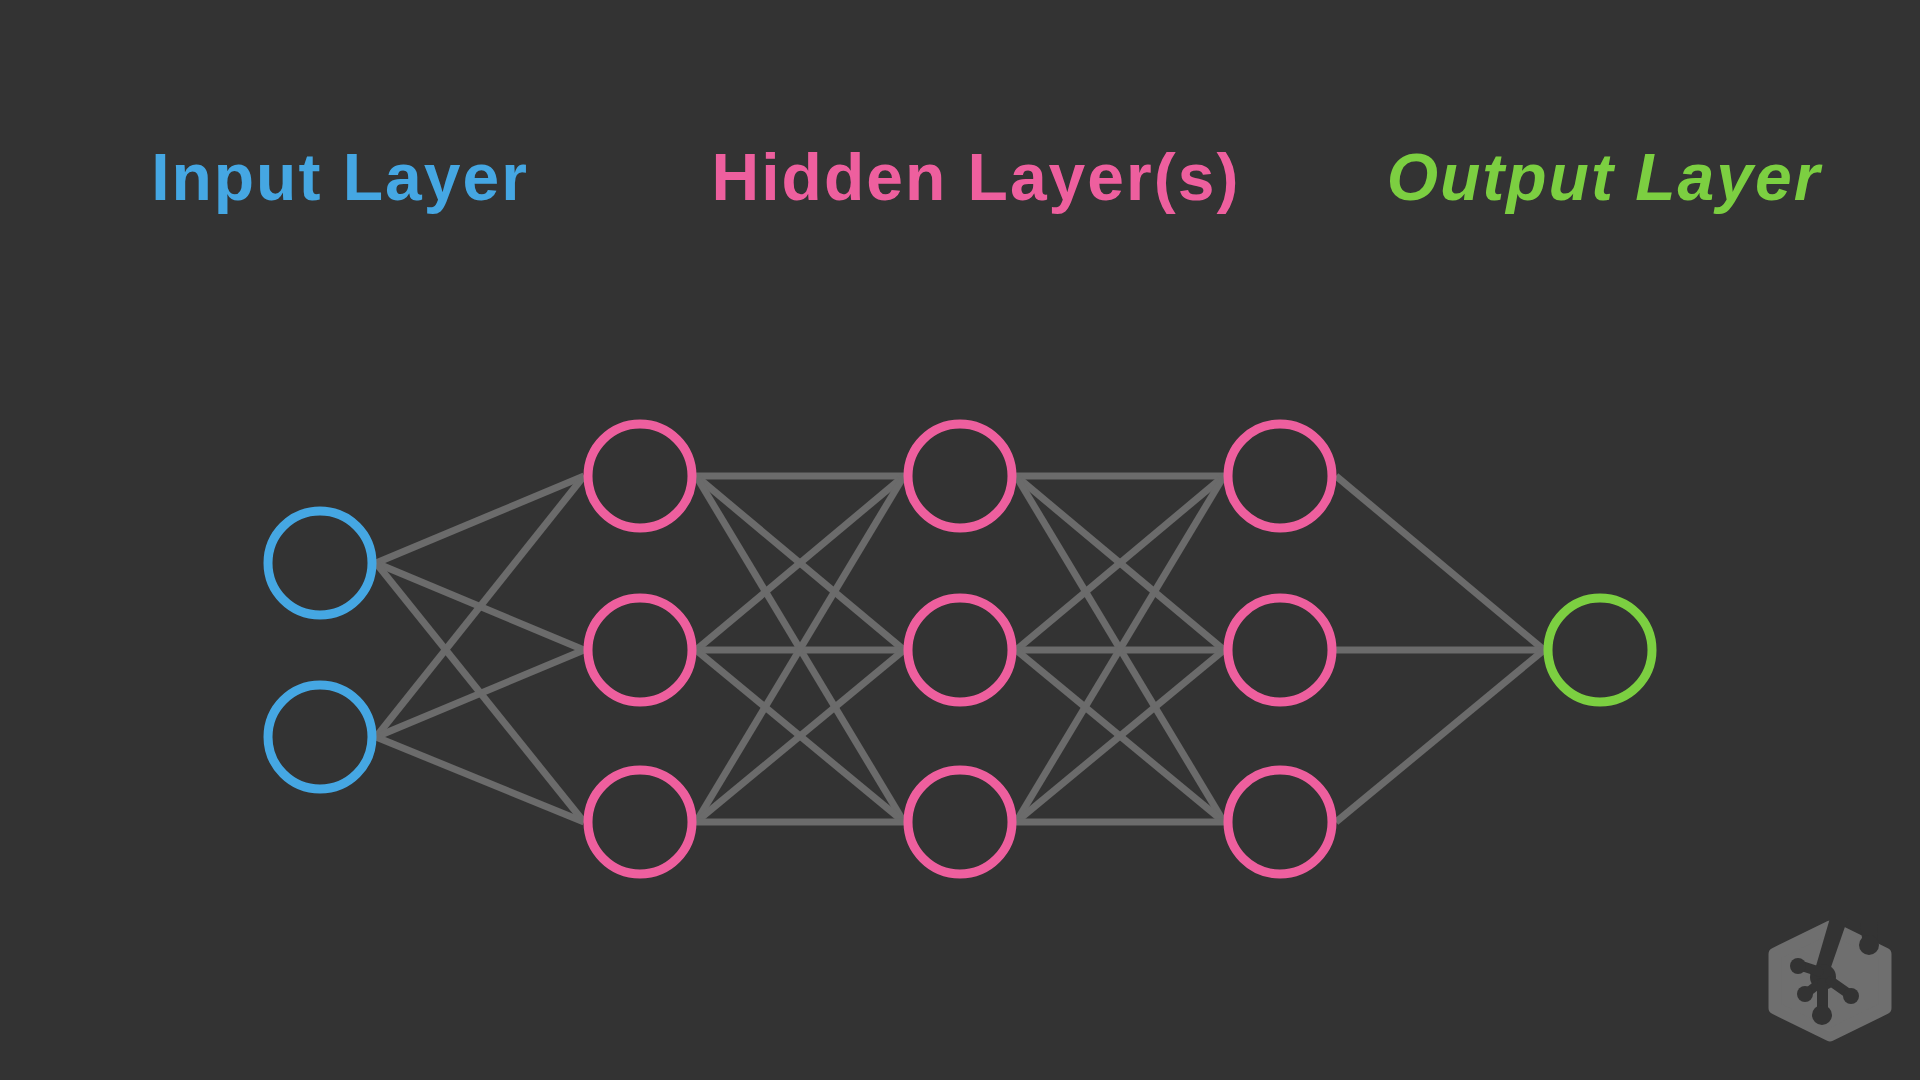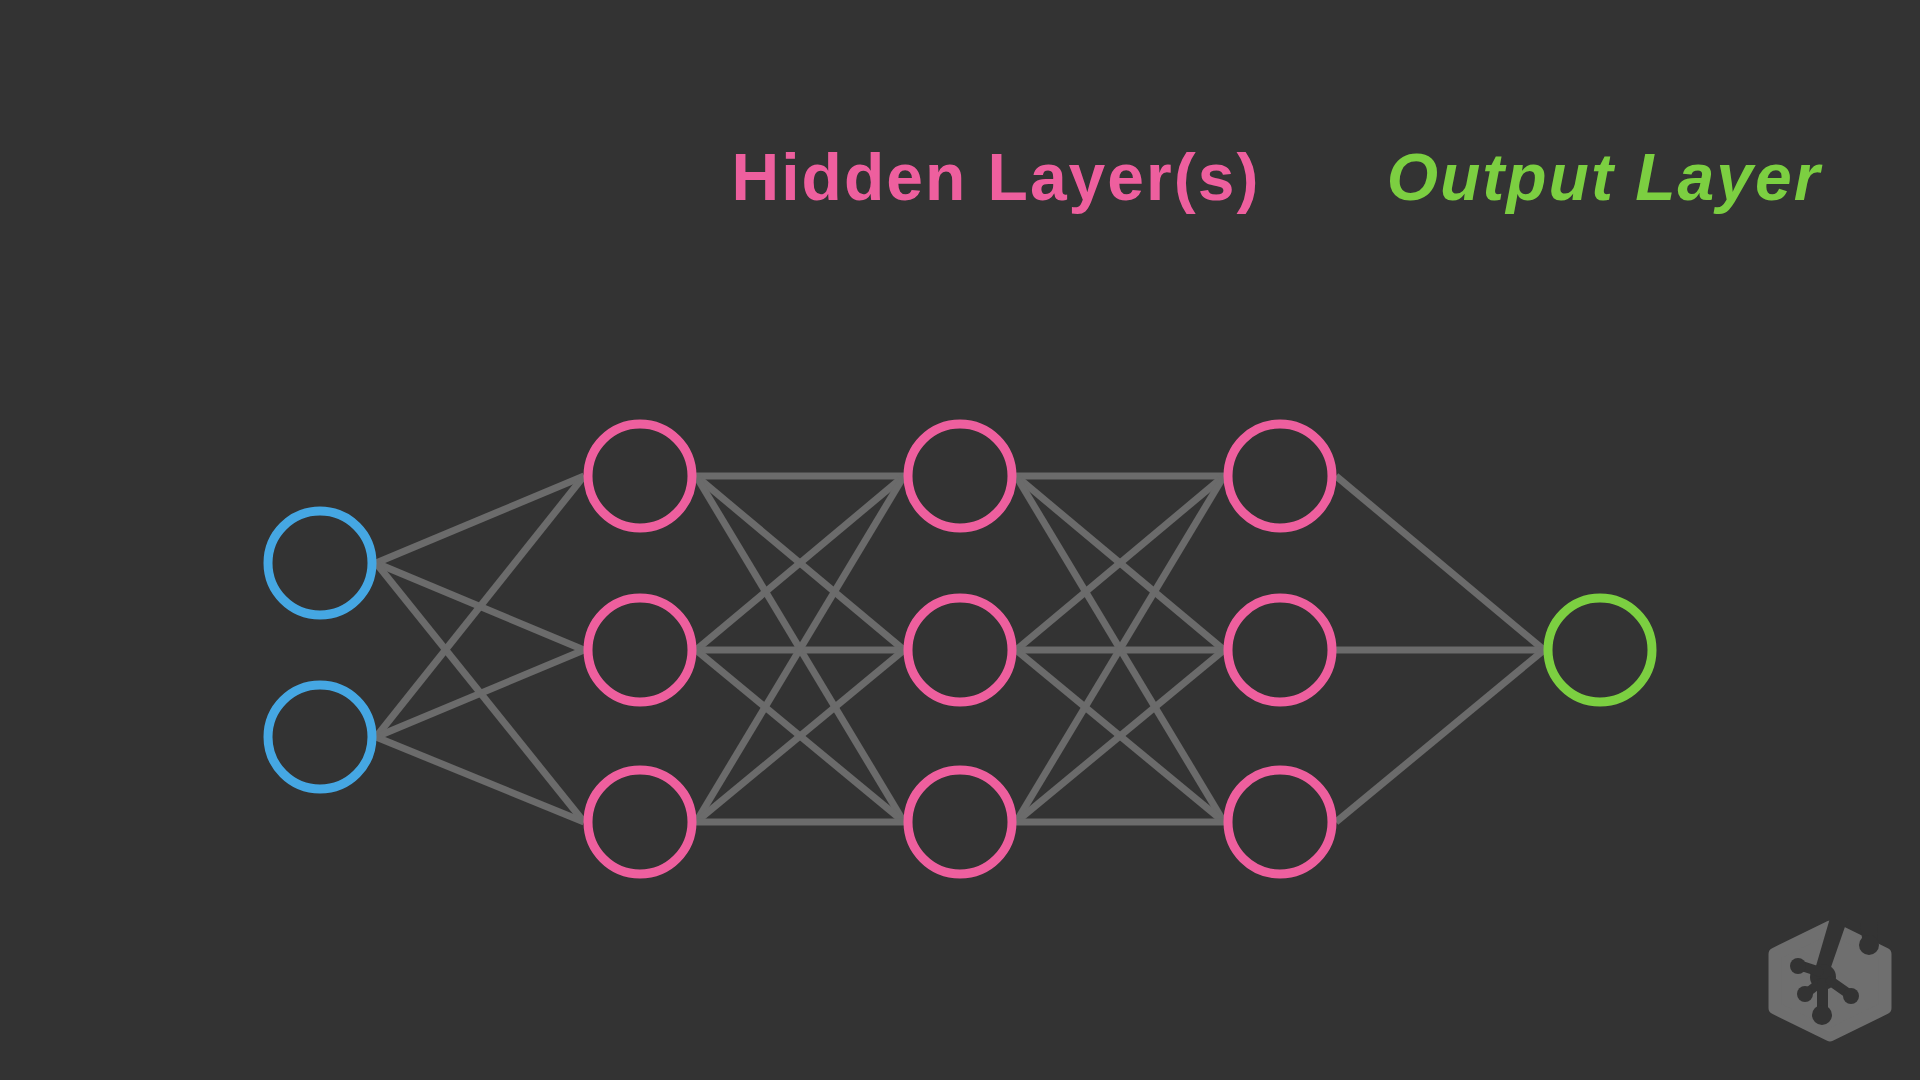--- a/index.html
+++ b/index.html
@@ -19,38 +19,39 @@
     position: absolute;
     top: 139px;
     transform: translateX(-50%);
     font-size: 66px;
     font-weight: 700;
     letter-spacing: 2px;
     white-space: nowrap;
     user-select: none;
   }
   #label-input  { left: 340px;  }
-  #label-hidden { left: 996px;  }
+  #label-hidden { left: 976px;  }
   #label-output { left: 1604px; }
   #network-svg {
     position: absolute;
     left: 0;
     top: 0;
   }
   #logo-svg {
     position: absolute;
     left: 1764px;
     top: 916px;
   }
 </style>
 </head>
 <body style="background: rgb(51, 51, 51);">
 
 <div id="stage" style="background: rgb(51, 51, 51);">
 
+  <div class="layer-label" id="label-input" style="color: rgb(69, 167, 227);">Input Layer</div>
 
   <div class="layer-label" id="label-hidden" style="color: rgb(238, 95, 158);">Hidden Layer(s)</div>
 
   <div class="layer-label" id="label-output" style="color: rgb(124, 207, 65); font-style: italic;">Output Layer</div>
 
   <svg id="network-svg" width="1920" height="1080">
     <g id="edges-group">
         <line x1="376" y1="563" x2="584" y2="476" stroke="#6b6b6b" stroke-width="7"></line>
         <line x1="376" y1="563" x2="584" y2="650" stroke="#6b6b6b" stroke-width="7"></line>
         <line x1="376" y1="563" x2="584" y2="822" stroke="#6b6b6b" stroke-width="7"></line>

